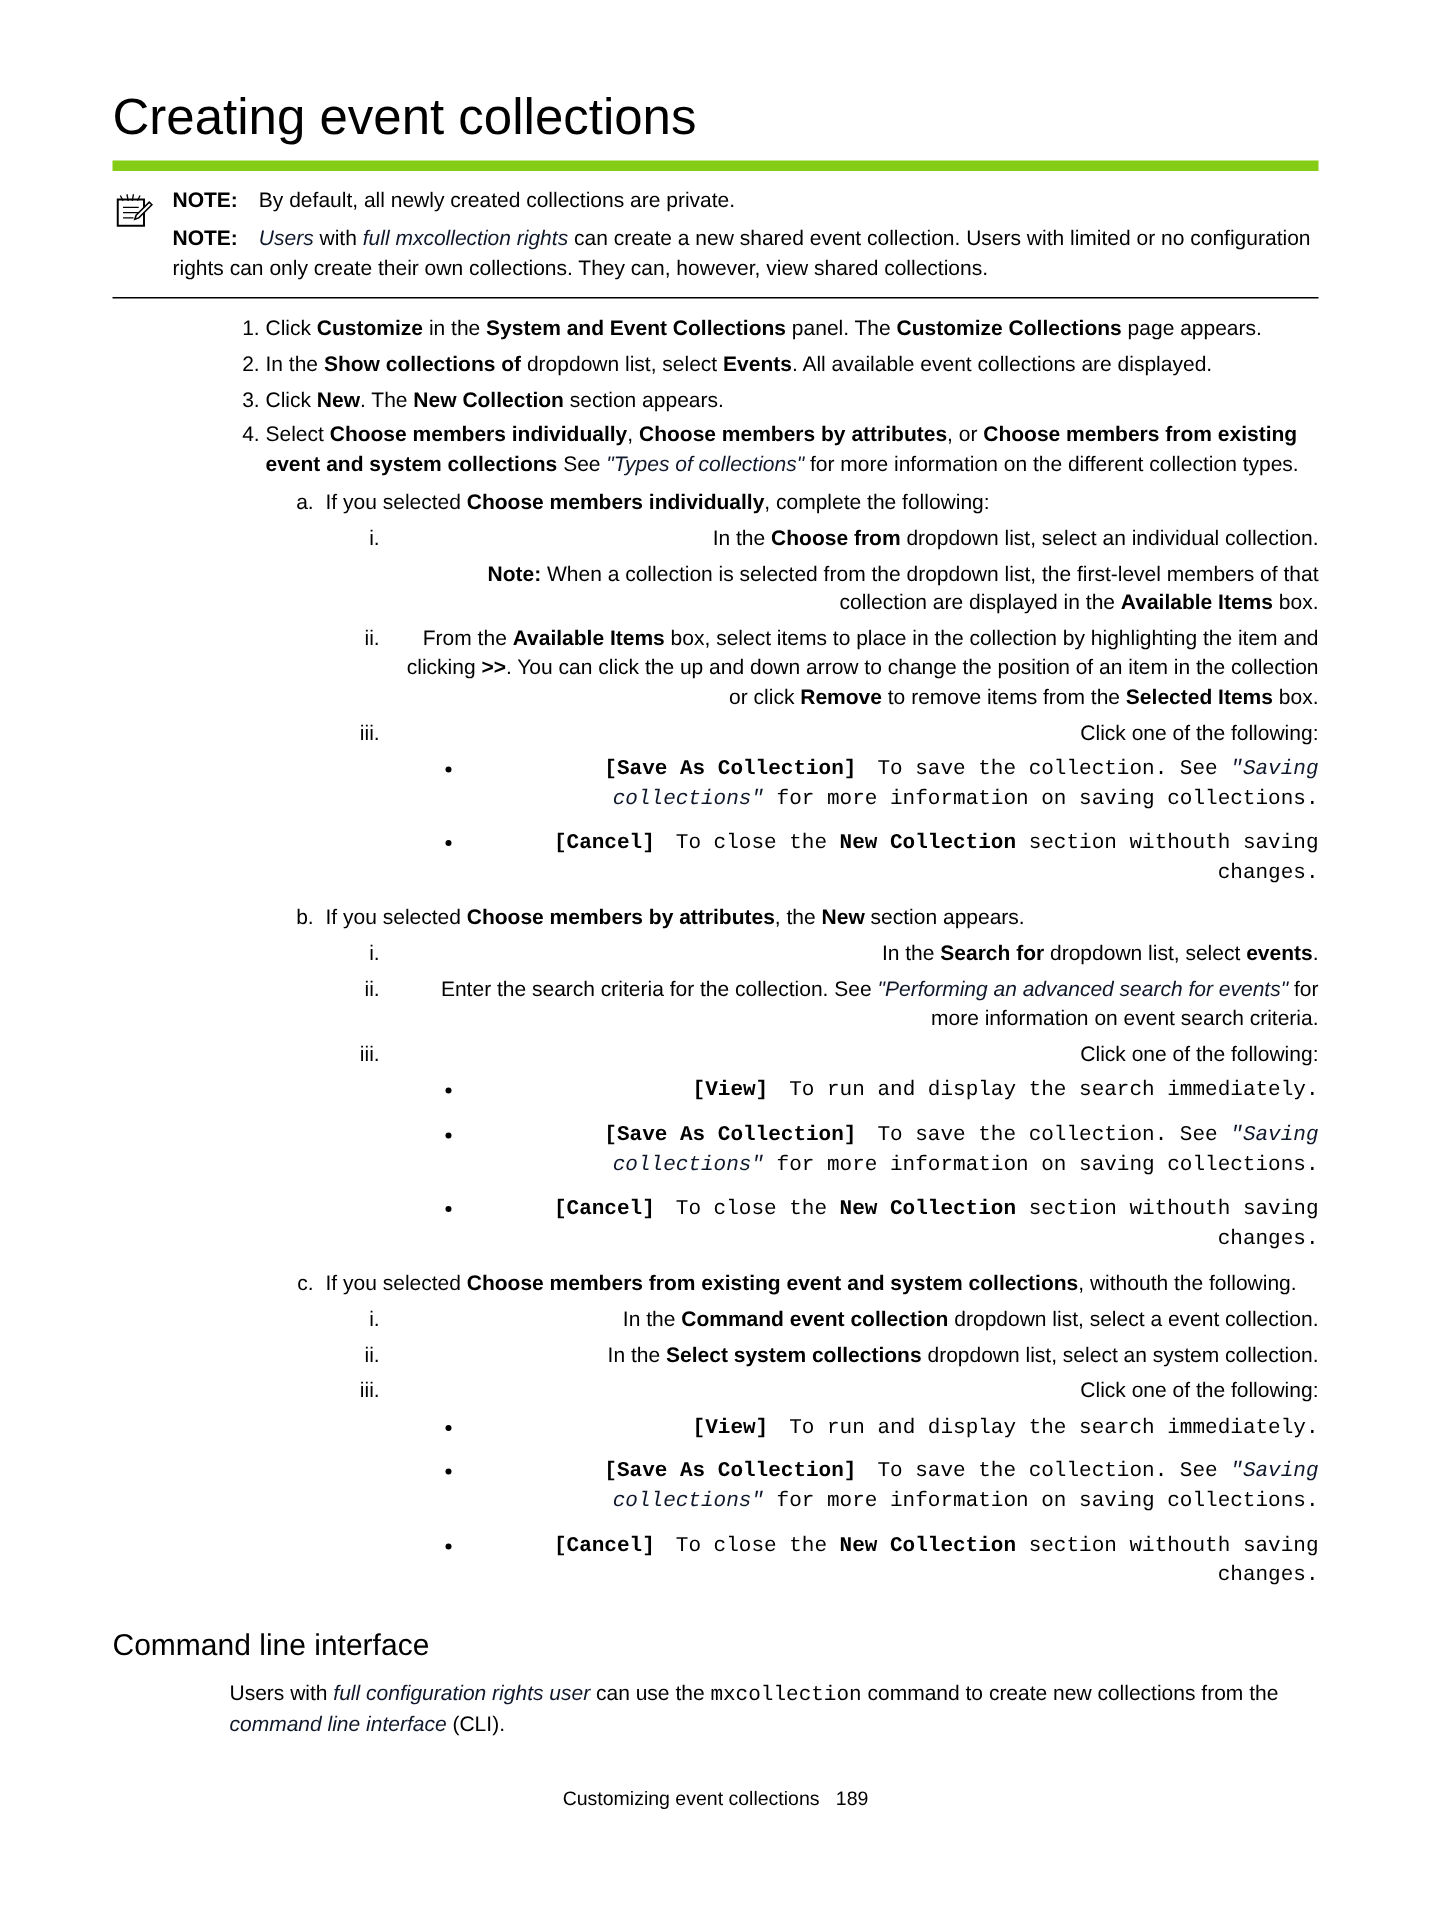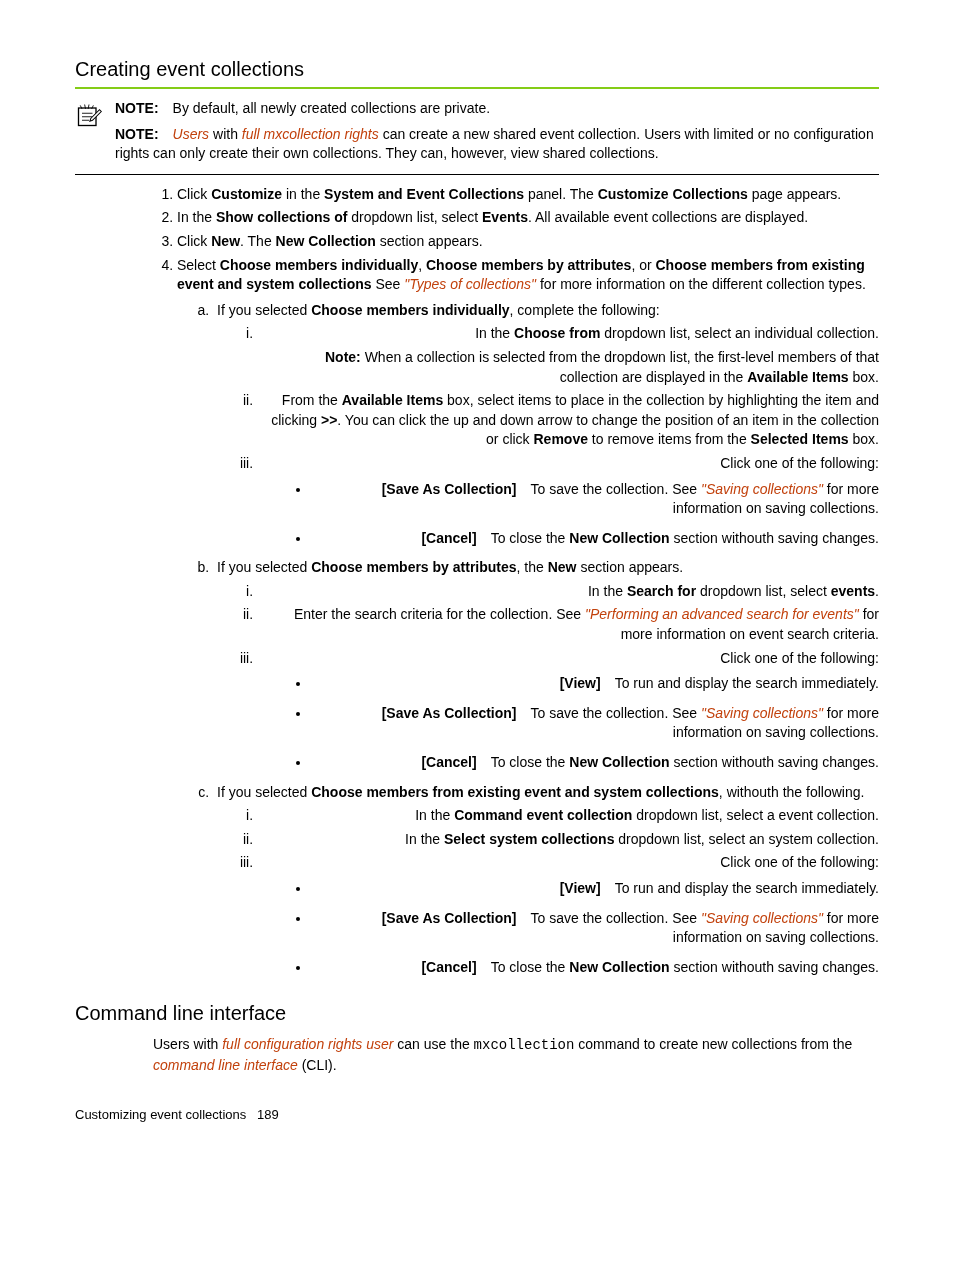--- a/index.html
+++ b/index.html
@@ -7,23 +7,23 @@
       font-size: 14px;
       color: #000;
       margin: 0;
       padding: 55px 75px 40px 75px;
       width: 954px;
       box-sizing: border-box;
       line-height: 1.4;
     }
     h1 {
       font-weight: 300;
-      font-size: 20px;
+      font-size: 34px;
       margin: 0 0 8px 0;
-      border-bottom: 2px solid #84cc16;
+      border-bottom: 7px solid #84cc16;
       padding-bottom: 4px;
     }
     h2 {
       font-weight: 300;
       font-size: 20px;
       margin: 22px 0 8px 0;
     }
     .note-block {
       display: flex;
       align-items: flex-start;
@@ -38,21 +38,21 @@
       margin-top: 2px;
     }
     .note-content {
       flex: 1;
     }
     .note-content p {
       margin: 0 0 6px 0;
     }
     .bold { font-weight: bold; }
     .link {
-      color: #c2410c;
+      color: #0f172a;
       font-style: italic;
     }
     .mono { font-family: "Courier New", monospace; }
     ol.main {
       margin: 10px 0 0 78px;
       padding-left: 24px;
     }
     ol.main > li {
       margin-bottom: 4px;
     }
@@ -76,30 +76,31 @@
       padding-left: 6px;
     }
     ul.bullets {
       list-style-type: disc;
       padding-left: 48px;
       margin-top: 6px;
       margin-bottom: 10px;
     }
     ul.bullets > li {
       margin-bottom: 10px;
+      font-family: Liberation Mono, monospace;
     }
     .sub-note {
       margin-top: 4px;
     }
     .body-indent {
       margin-left: 78px;
       margin-top: 6px;
     }
     .footer {
-      text-align: left;
+      text-align: center;
       font-size: 13px;
       margin-top: 30px;
     }
     .gap { display: inline-block; width: 14px; }
   </style>
 </head>
 <body>
 
 <h1>Creating event collections</h1>
 

